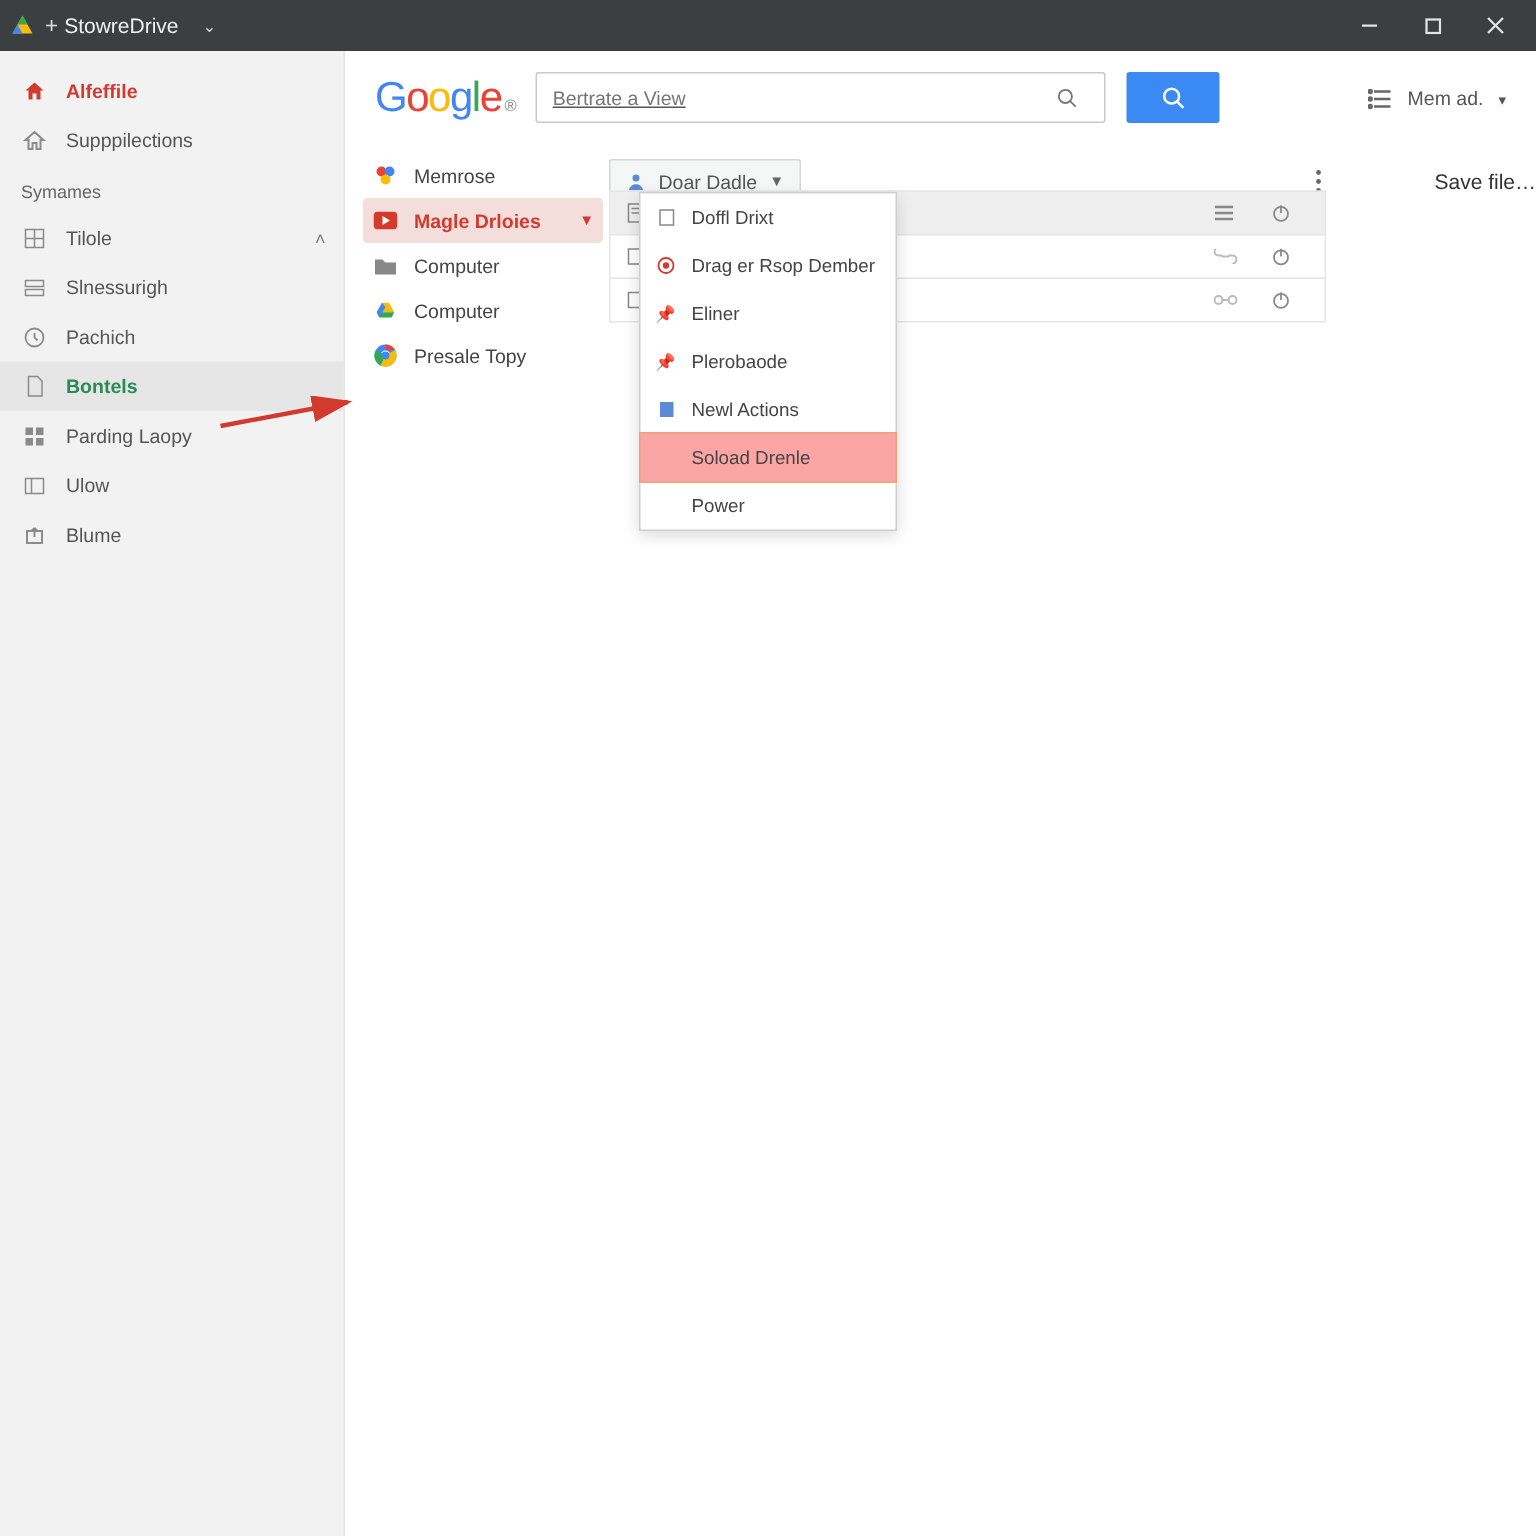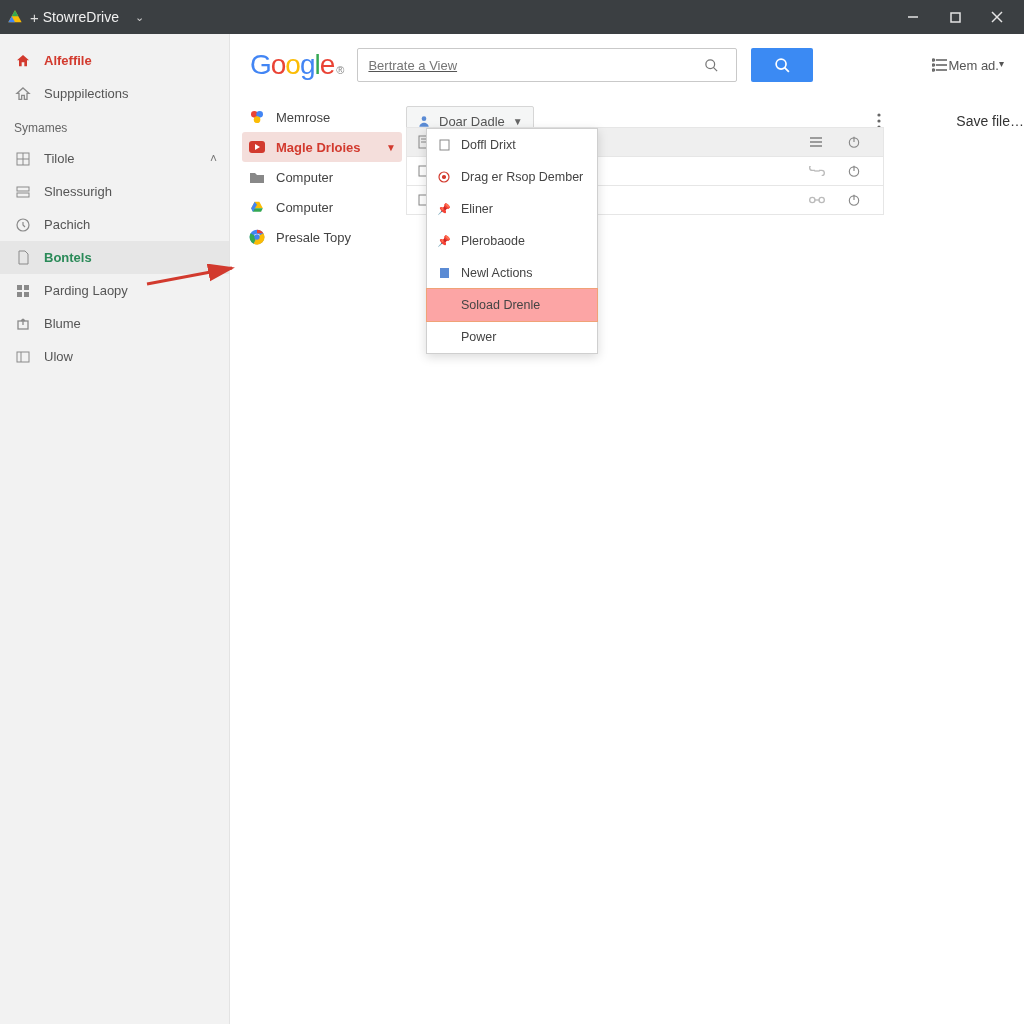--- a/index.html
+++ b/index.html
@@ -26,21 +26,21 @@
   .content { flex:1; position:relative; }
   
   .hdr { display:flex; align-items:center; padding:14px 20px 6px 20px; gap:14px; }
   .logo { font-size:28px; font-weight:500; letter-spacing:-1px; display:flex; align-items:baseline;}
   .logo .g1{color:#4285F4;} .logo .g2{color:#EA4335;} .logo .g3{color:#FBBC05;} .logo .g4{color:#4285F4;} .logo .g5{color:#34A853;} .logo .g6{color:#EA4335;}
   .logo sup { font-size:11px; color:#888; margin-left:2px;}
   .searchbox { flex:0 0 380px; height:34px; border:1px solid #c9c9c9; border-radius:2px; display:flex; align-items:center; background:#fff;}
   .searchbox input { flex:1; border:none; outline:none; padding:0 10px; font-size:13px; color:#555; background:transparent;text-decoration:underline;}
   .searchbox .mag { width:32px; text-align:center; color:#777;}
   .bluebtn { width:62px; height:34px; background:#3b8af3; border-radius:2px; display:flex; align-items:center; justify-content:center; color:#fff;}
-  .hdr .right { margin-left:auto; display:flex; align-items:flex-start; color:#555;}
+  .hdr .right { margin-left:auto; display:flex; align-items:flex-end; gap:10px; color:#555;}
   
   .toolbar { margin:18px 0 0 176px; display:flex; align-items:center; }
   .crumb { height:30px; border:1px solid #d6d6d6; background:#f5f6f6; display:flex; align-items:center; padding:0 10px; gap:8px; color:#555; border-radius:2px 2px 0 0;}
   .crumb .caret { font-size:10px; color:#666;}
   .toolbar .sp { flex:1;}
   .kebab { width:34px; height:30px; display:flex; align-items:center; justify-content:center; color:#666; border:1px solid #e3e3e3;}
   .savefile { margin-left:60px; color:#333; font-size:14px;}
   
   .drivetree { position:absolute; left:12px; top:68px; width:160px; }
   .dt-item { display:flex; align-items:center; height:30px; gap:10px; padding:0 6px; color:#444; border-radius:3px; cursor:pointer;}
@@ -159,35 +159,35 @@
             <rect x="1" y="1" width="5" height="5"></rect>
             <rect x="8" y="1" width="5" height="5"></rect>
             <rect x="1" y="8" width="5" height="5"></rect>
             <rect x="8" y="8" width="5" height="5"></rect>
           </svg>
         </span>
       <span>Parding Laopy</span>
     </div>
     <div class="sb-item">
       <span class="sb-ico">
+          <svg width="14" height="14" viewBox="0 0 14 14" fill="none" stroke="#8a8a8a">
+            <rect x="1" y="2" width="12" height="10"></rect>
+            <line x1="5" y1="2" x2="5" y2="12"></line>
+          </svg>
+        </span>
+      <span>Ulow</span>
+    </div>
+    <div class="sb-item">
+      <span class="sb-ico">
           <svg width="14" height="14" viewBox="0 0 14 14" fill="none" stroke="#8a8a8a" stroke-width="1.3">
             <rect x="2" y="4" width="10" height="8"></rect>
             <path d="M7 2v6m0-6l-2 2m2-2l2 2"></path>
           </svg>
         </span>
       <span>Blume</span>
-    </div>
-    <div class="sb-item">
-      <span class="sb-ico">
-          <svg width="14" height="14" viewBox="0 0 14 14" fill="none" stroke="#8a8a8a">
-            <rect x="1" y="2" width="12" height="10"></rect>
-            <line x1="5" y1="2" x2="5" y2="12"></line>
-          </svg>
-        </span>
-      <span>Ulow</span>
     </div>
   </div>
 
   <div class="content">
 
     <svg class="red-arrow" viewBox="0 0 100 24" style="position:absolute; left:-88px; top:230px;">
       <defs>
           <marker id="ah" markerWidth="10" markerHeight="10" refX="8" refY="3" orient="auto">
             <path d="M0,0 L0,6 L9,3 z" fill="#d23a2e"></path>
           </marker>

